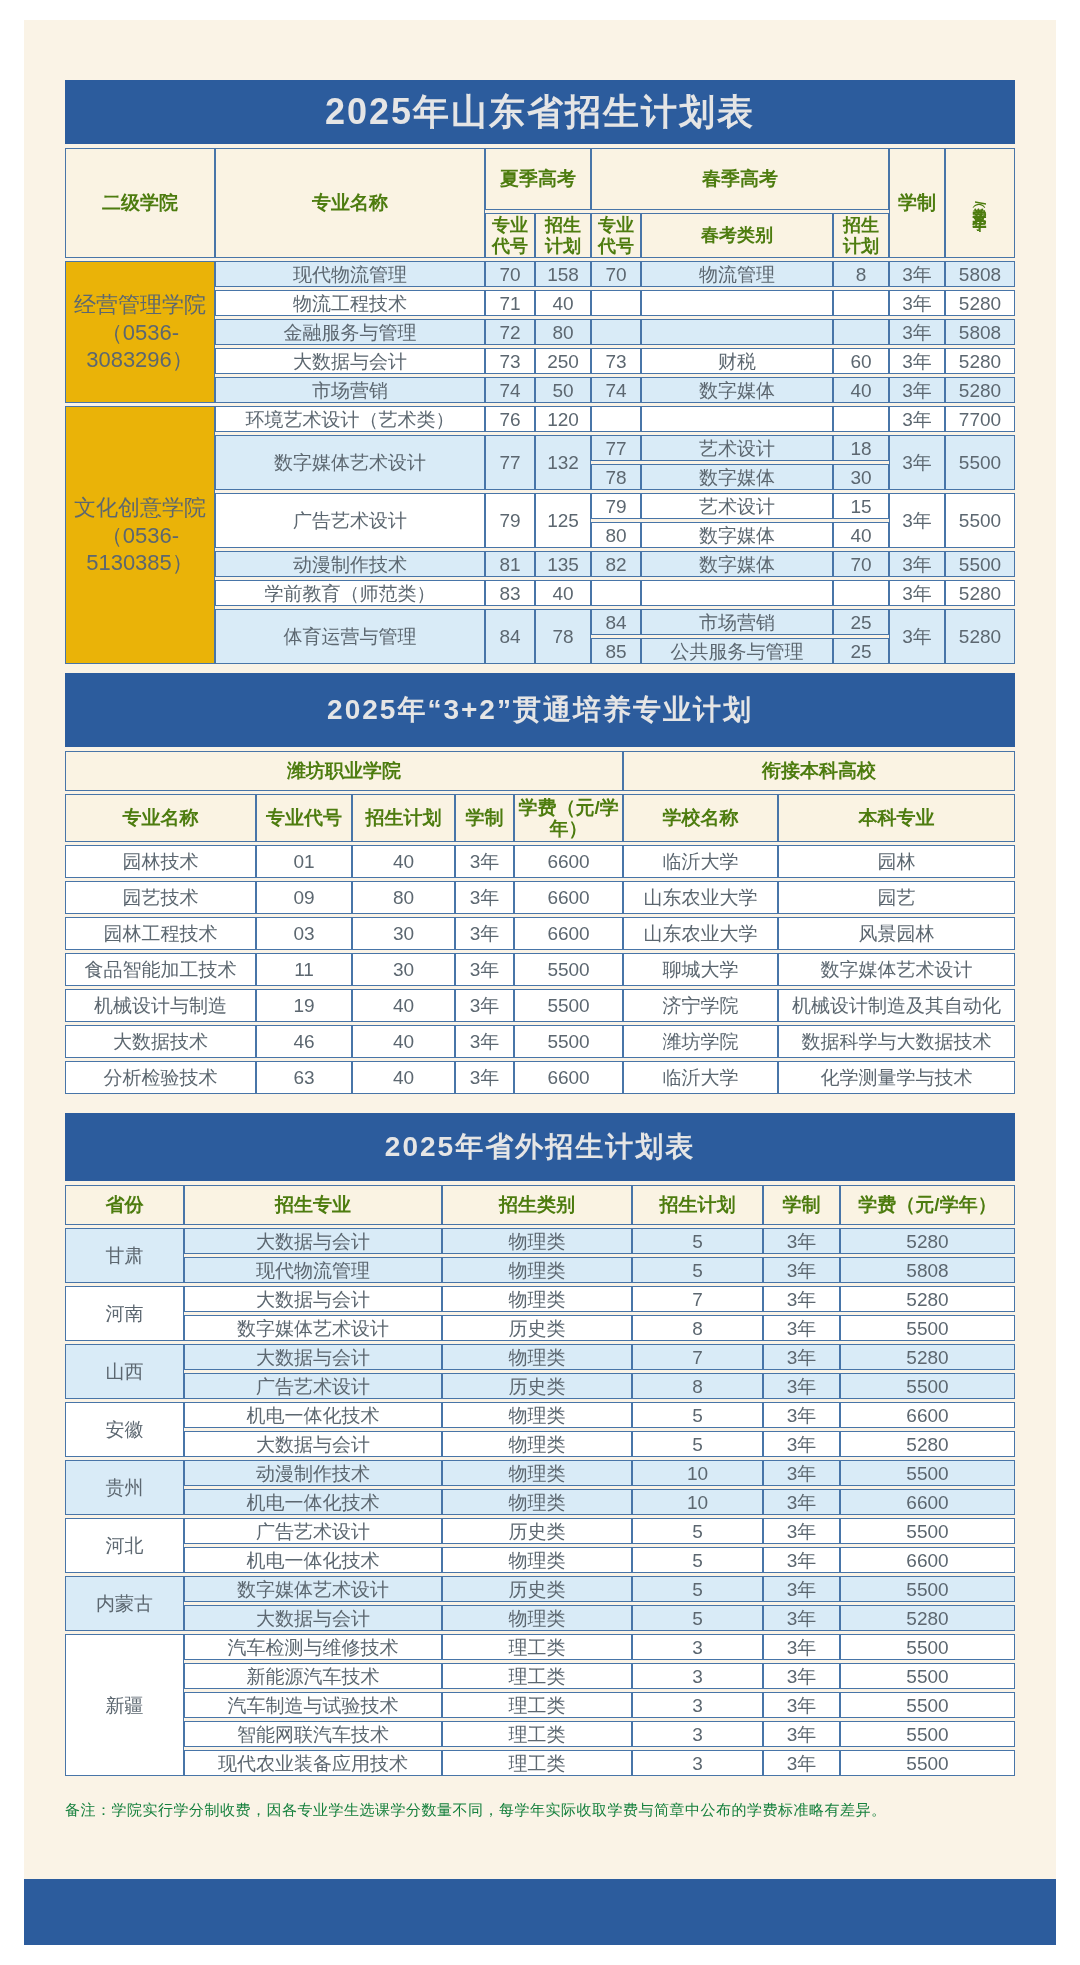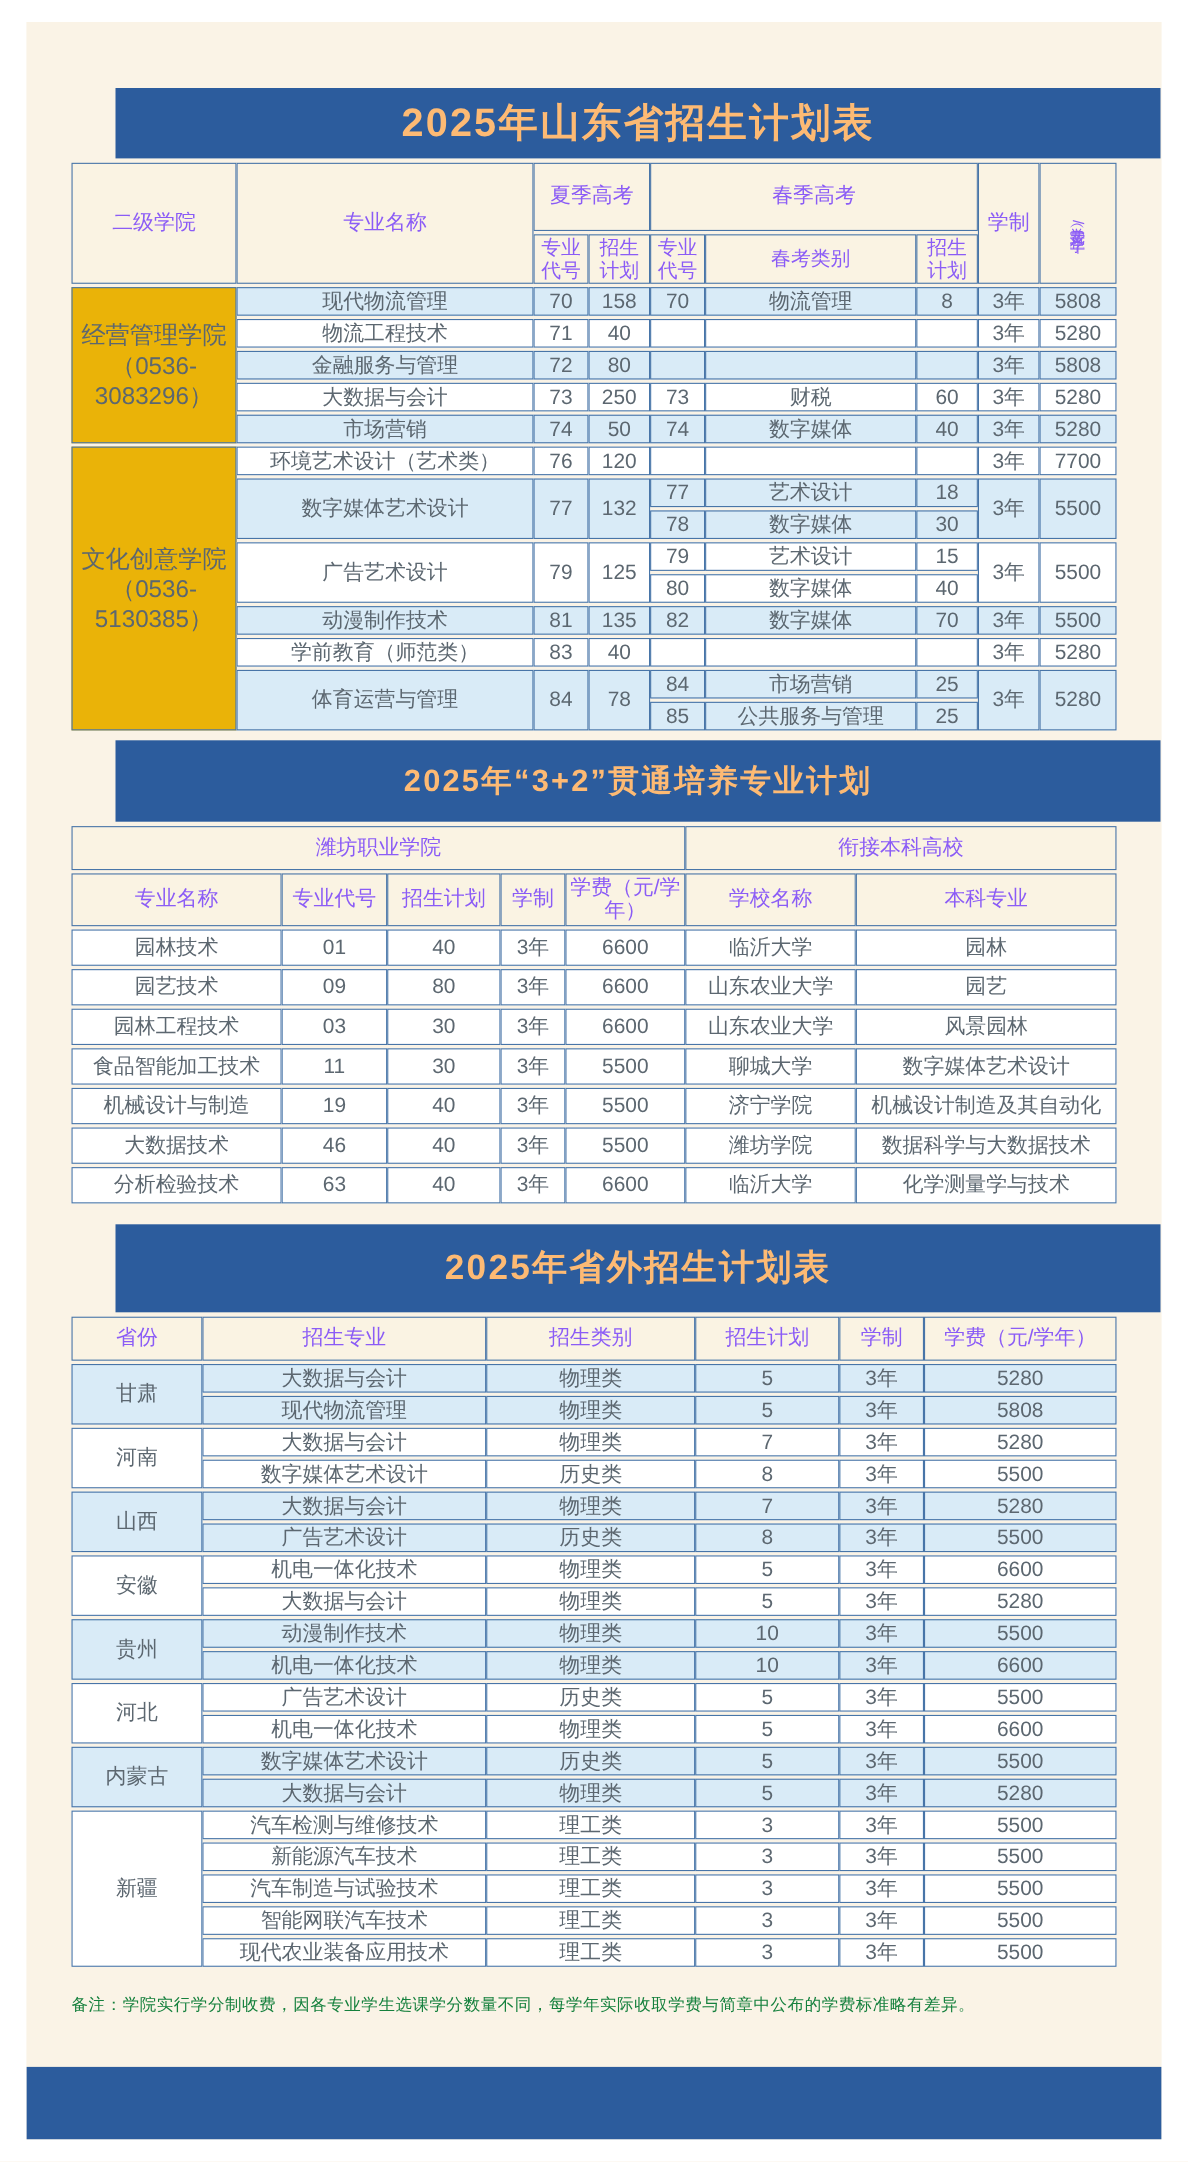--- a/index.html
+++ b/index.html
@@ -7,38 +7,37 @@
     width:1080px;height:1965px;background:#ffffff;
     font-family:"Liberation Sans","DejaVu Sans",sans-serif;
     overflow:hidden;position:relative;
   }
   .panel{
     position:relative;margin:20px auto 0;width:1032px;height:1925px;
     background:#faf3e6;overflow:hidden;
   }
   .inner{padding:60px 41px 0;}
   .band{
-    width:950px;background:#2c5c9d;color:#fdba74;font-weight:bold;
+    width:950px;background:#2c5c9d;color:#e5e5e5;font-weight:bold;
     display:flex;align-items:center;justify-content:center;
     letter-spacing:2px;
-    margin-left:40px;
   }
   .band.b1{height:64px;font-size:36px;}
   .band.b2{height:74px;font-size:28px;margin-top:6px;}
-  .band.b3{height:80px;font-size:32px;margin-top:16px;}
+  .band.b3{height:68px;font-size:28px;margin-top:16px;}
   table{
     width:950px;border-collapse:separate;border-spacing:0 3px;
     table-layout:fixed;margin-top:1px;
   }
   th,td{
     border:1px solid #4875a8;text-align:center;vertical-align:middle;
     padding:1px 3px;box-sizing:border-box;overflow:hidden;
   }
   th{
-    background:#faf3e3;color:#8b5cf6;font-weight:normal;
+    background:#faf3e3;color:#4d7c0f;font-weight:bold;
     font-size:19px;line-height:1.15;
   }
   td{
     background:#ffffff;color:#5c6770;font-size:19px;height:29px;line-height:1.12;
   }
   td.stripe{background:#d9ebf7;}
   td.college{background:#eab308;font-size:22px;line-height:1.25;}
   #t1 thead tr:first-child th{height:62px;}
   #t1 thead tr:last-child th{height:44px;font-size:18px;}
   #t1 td{height:26px;}

